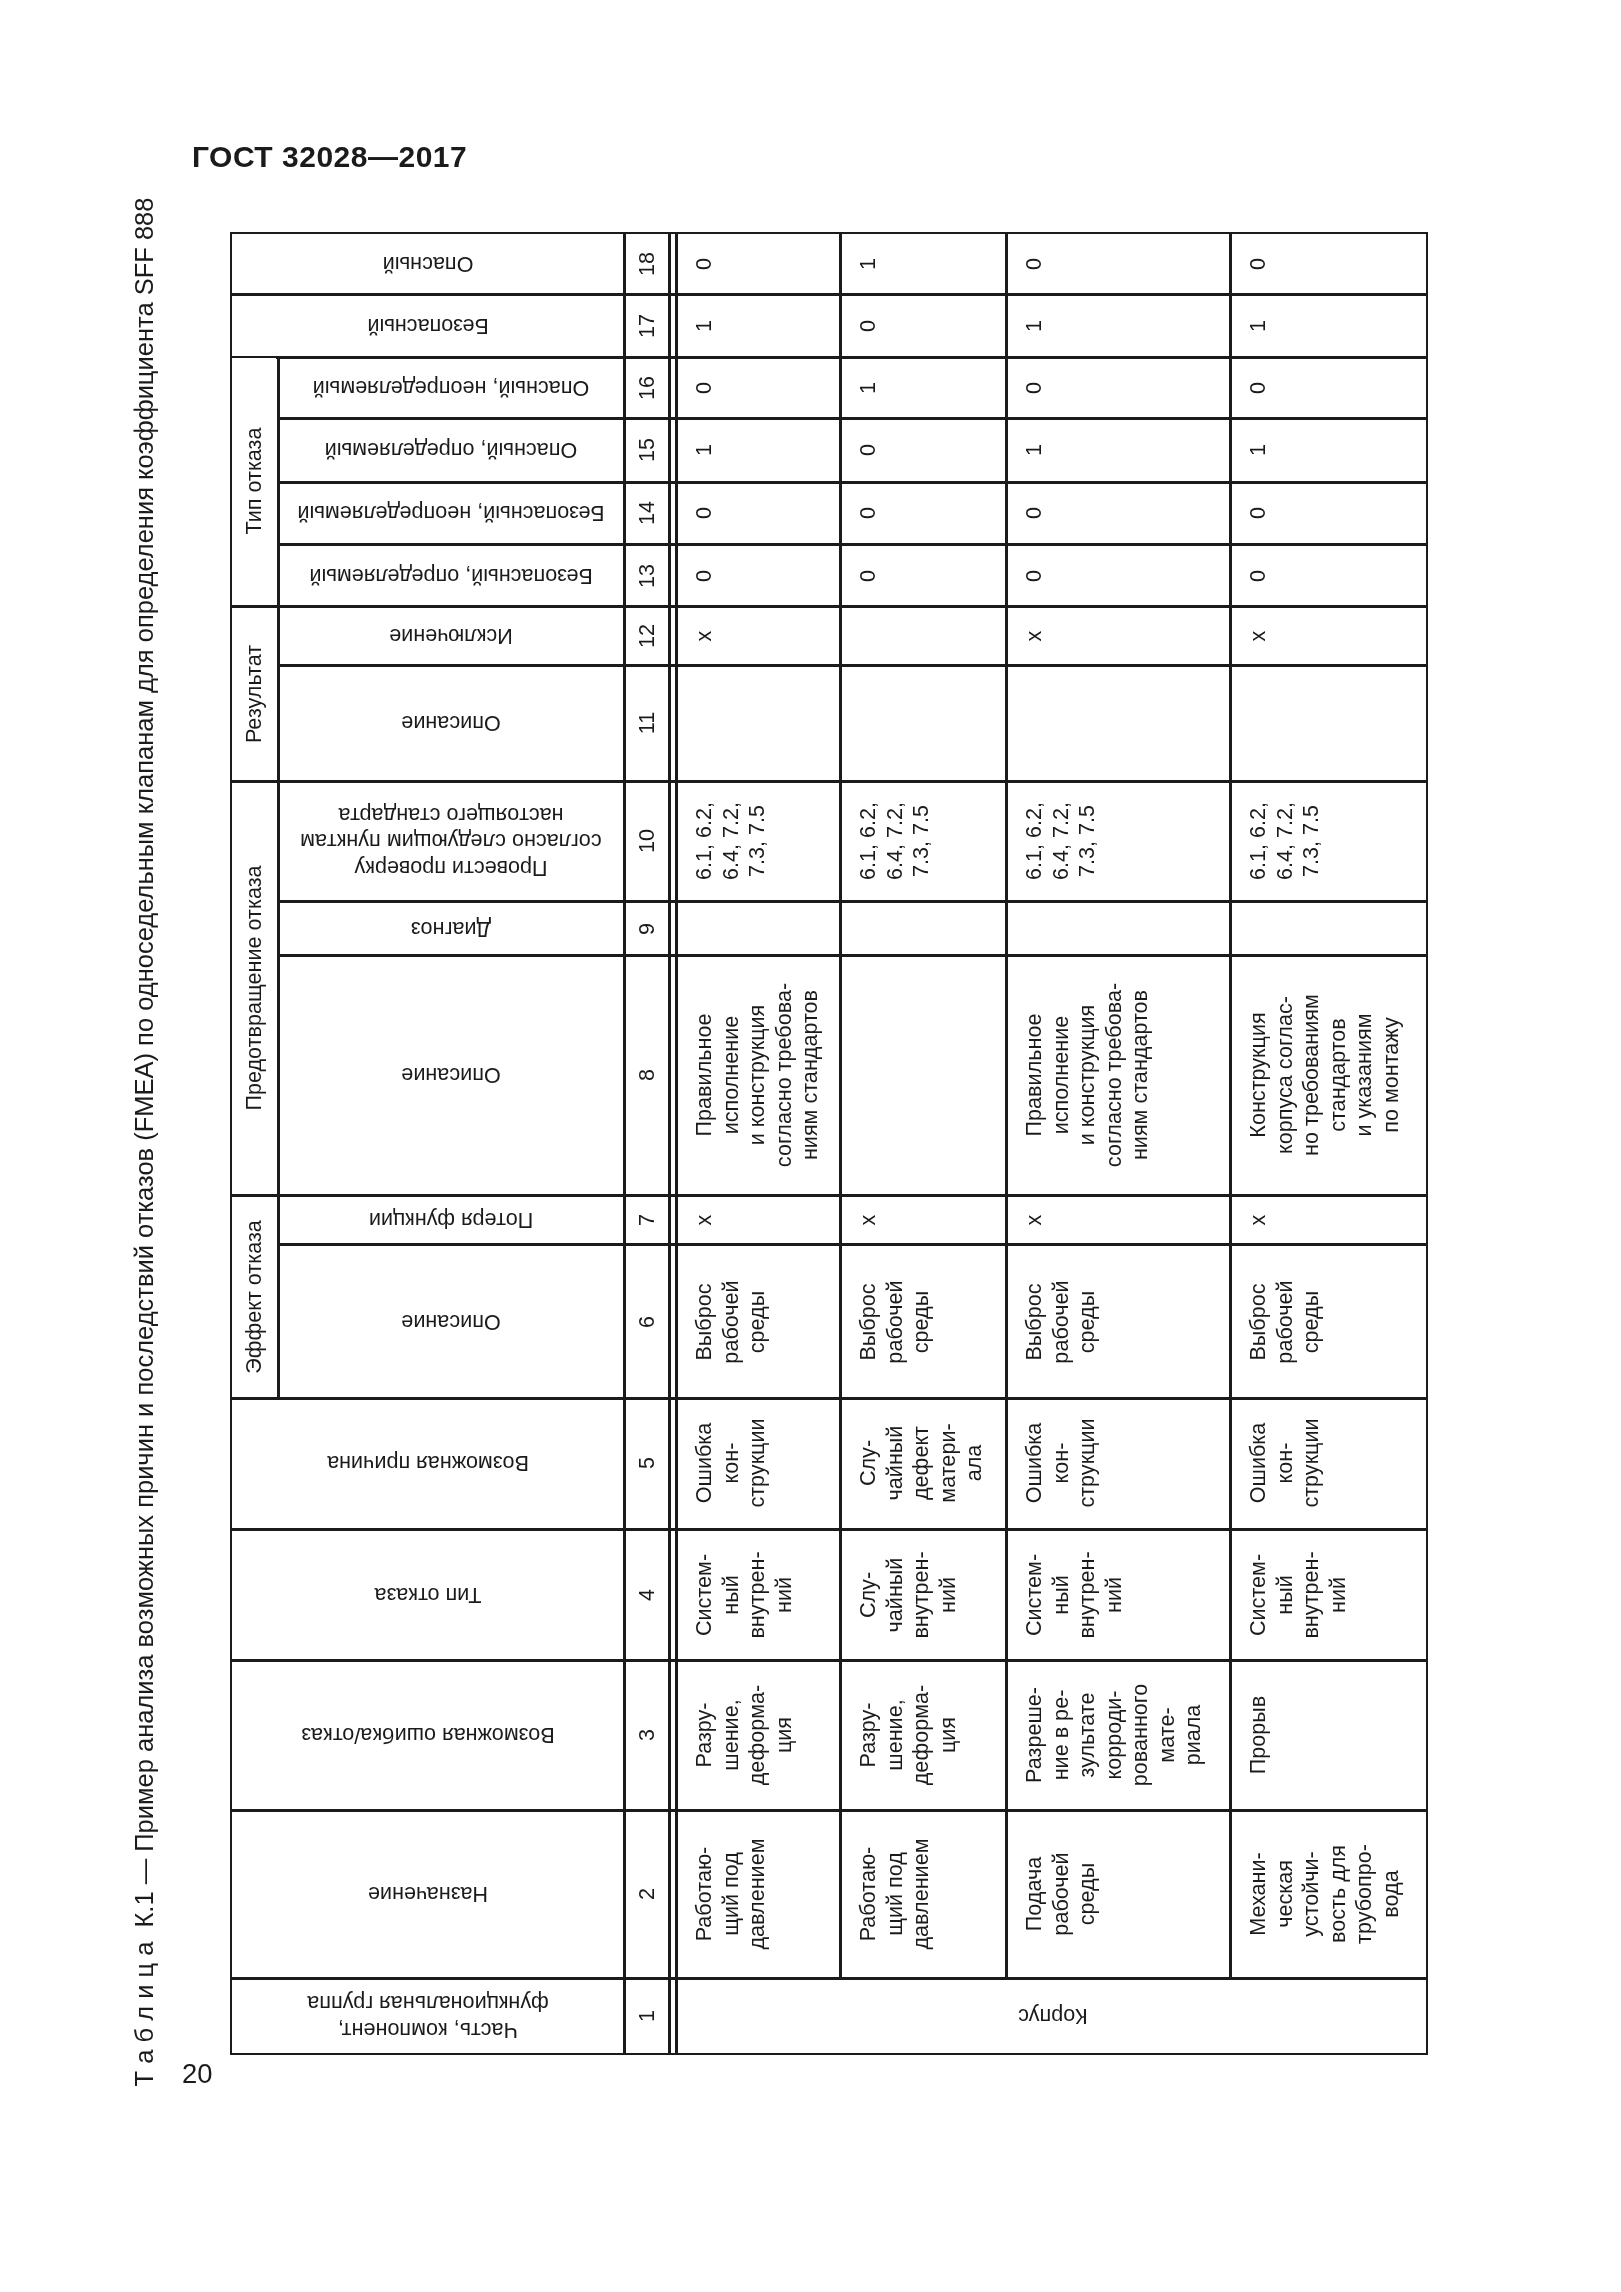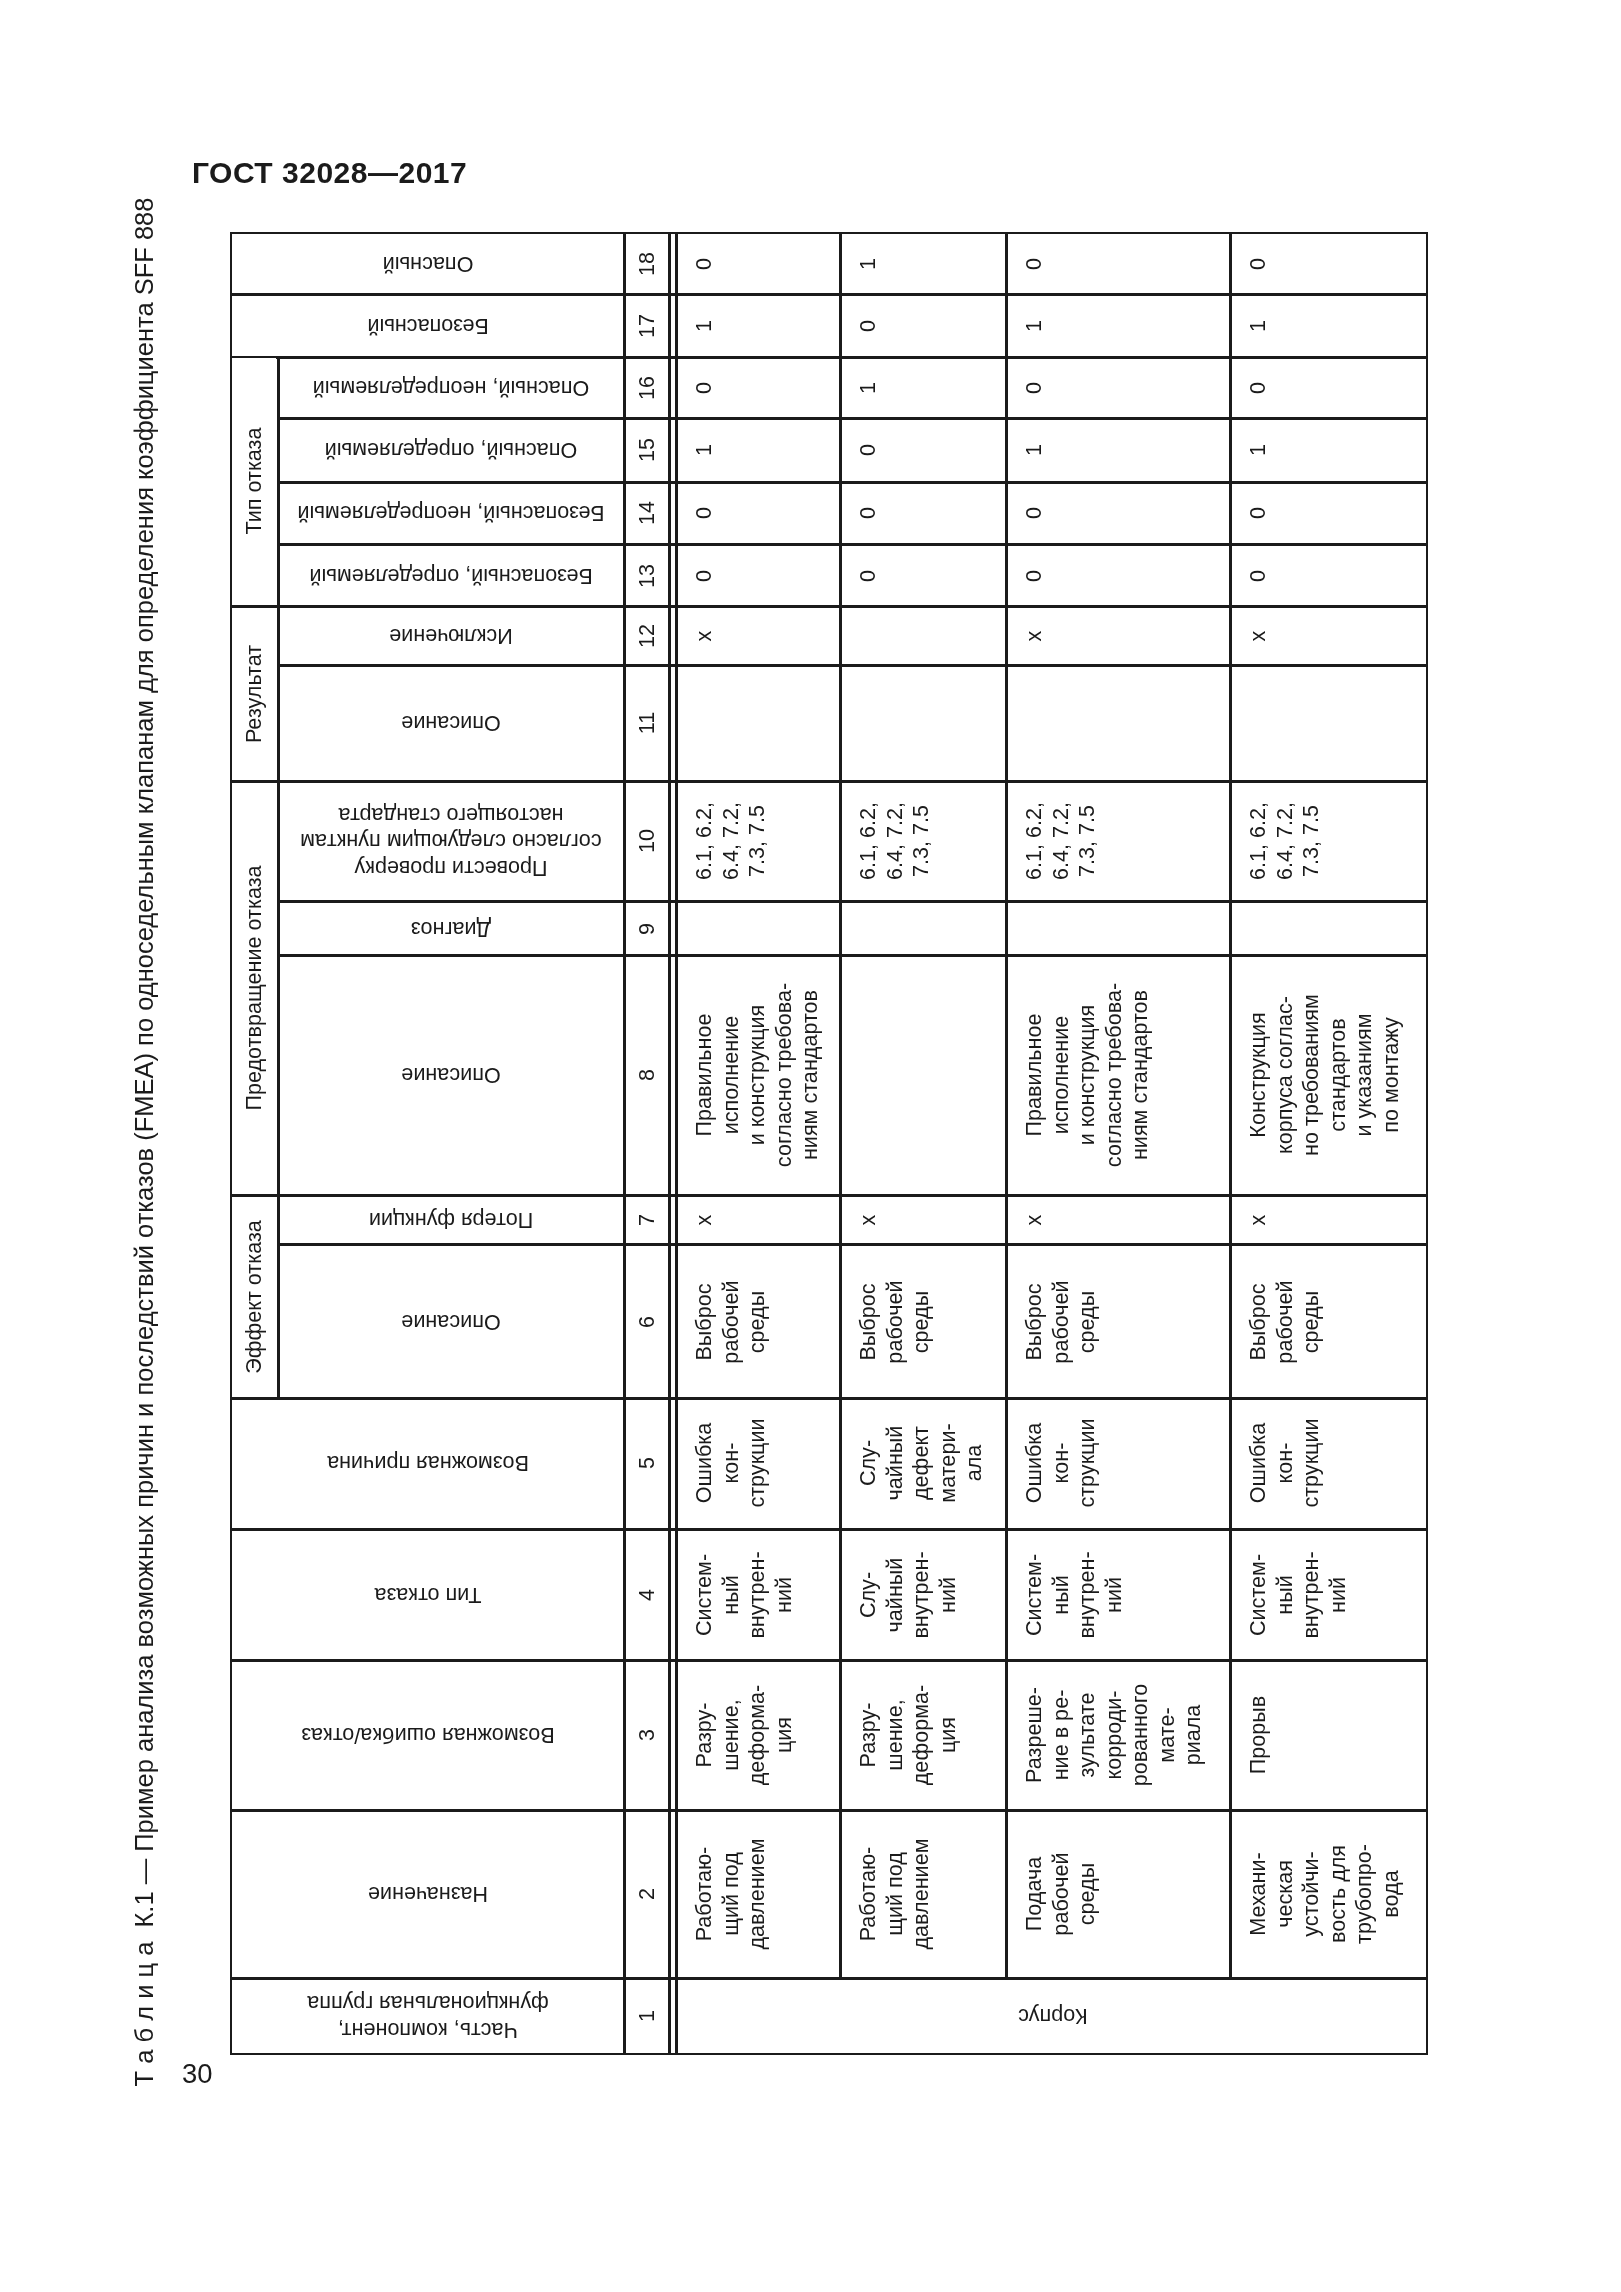--- a/index.html
+++ b/index.html
@@ -2,21 +2,21 @@
 <html><head>
 <meta charset="utf-8">
 <style>
   html,body{margin:0;padding:0;background:#e8e8e8;}
   #page{
     position:relative;width:1621px;height:2293px;background:#ffffff;
     font-family:"Liberation Sans","DejaVu Sans",sans-serif;color:#1b1b1b;
     overflow:hidden;
   }
   #doc-header{
-    position:absolute;left:192px;top:156px;font-size:30px;font-weight:bold;
+    position:absolute;left:192px;top:140px;font-size:30px;font-weight:bold;
     letter-spacing:0.5px;white-space:nowrap;
   }
   #page-number{position:absolute;left:182px;top:2058px;font-size:27.4px;}
   #table-title-box{position:absolute;left:125px;top:232px;width:37px;height:1819px;}
   #fmea-table{
     position:absolute;left:230px;top:232px;width:1194px;height:1819px;
     border:2.9px solid #1b1b1b;box-sizing:content-box;
   }
   .line{position:absolute;background:#1b1b1b;}
   .cellbox{position:absolute;}
@@ -442,15 +442,15 @@
       <div class="cellbox" style="left: 0px; top: 374px; width: 44px; height: 171px; background: rgb(255, 255, 255);">
         <div class="rotc">Результат</div>
       </div>
       <div class="cellbox" style="left: 0px; top: 549px; width: 44px; height: 410px; background: rgb(255, 255, 255);">
         <div class="rotc">Предотвращение отказа</div>
       </div>
       <div class="cellbox" style="left: 0px; top: 963px; width: 44px; height: 200px; background: rgb(255, 255, 255);">
         <div class="rotc">Эффект отказа</div>
       </div>
     </div>
-  <div id="page-number">30</div>
+  <div id="page-number">20</div>
 </div>
 
 
 </body></html>

